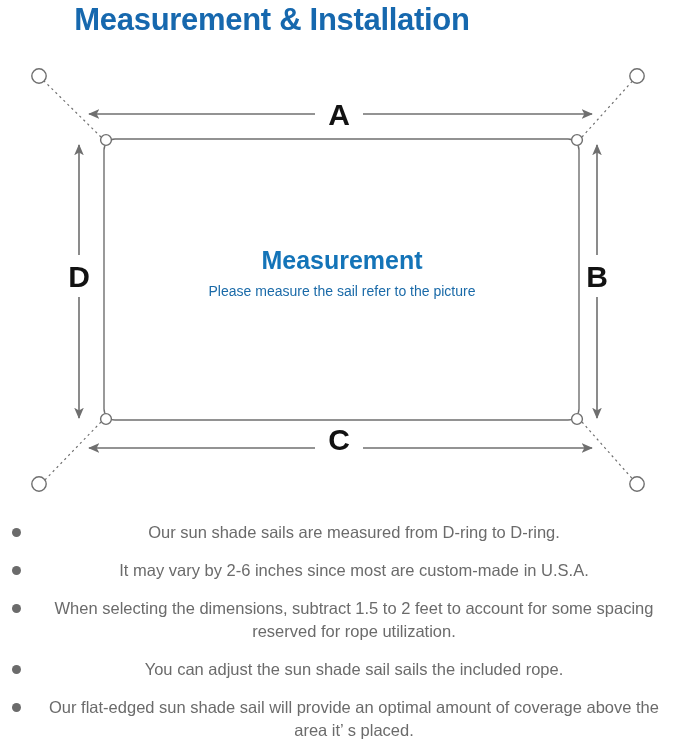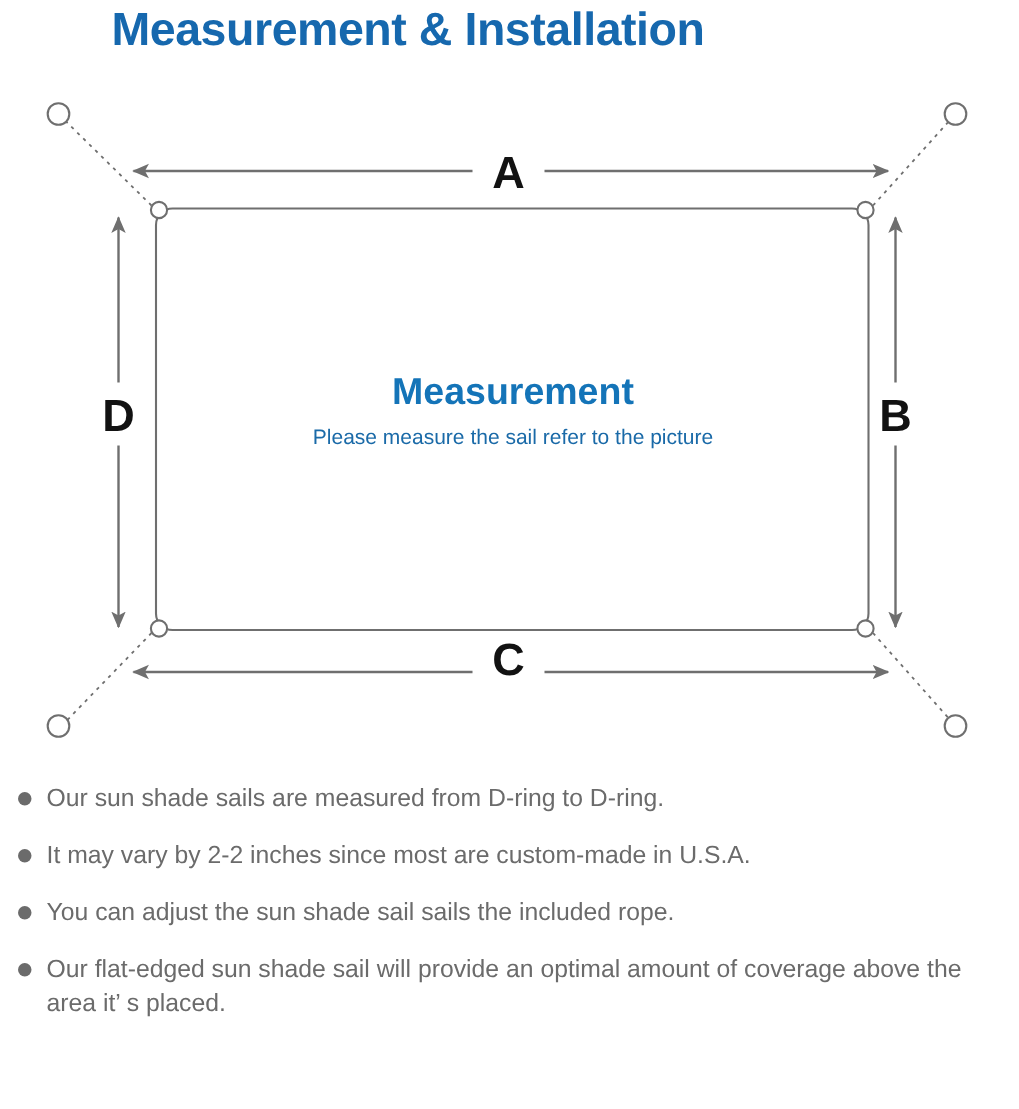--- a/index.html
+++ b/index.html
@@ -74,20 +74,21 @@
     width: 679px;
   }
   .note-item {
     position: relative;
     padding-left: 31px;
     padding-right: 2px;
     margin-bottom: 15px;
     font-size: 16.5px;
     line-height: 23px;
     color: #6b6b6b;
+    text-align: center;
   }
   .note-item:last-child { margin-bottom: 0; }
   .note-bullet {
     position: absolute;
     left: 12px;
     top: 7px;
     width: 9px;
     height: 9px;
     border-radius: 50%;
     background: #6b6b6b;
@@ -156,23 +157,27 @@
 
 <div class="notes">
 
   <div class="note-item">
     <span class="note-bullet"></span>
     <span class="note-text">Our sun shade sails are measured from D-ring to D-ring.</span>
   </div>
 
   <div class="note-item">
     <span class="note-bullet"></span>
-    <span class="note-text">It may vary by 2-2 inches since most are custom-made in U.S.A.</span>
+    <span class="note-text">It may vary by 2-6 inches since most are custom-made in U.S.A.</span>
   </div>
 
+  <div class="note-item">
+    <span class="note-bullet"></span>
+    <span class="note-text">When selecting the dimensions, subtract 1.5 to 2 feet to account for some spacing reserved for rope utilization.</span>
+  </div>
 
   <div class="note-item">
     <span class="note-bullet"></span>
     <span class="note-text">You can adjust the sun shade sail sails the included rope.</span>
   </div>
 
   <div class="note-item">
     <span class="note-bullet"></span>
     <span class="note-text">Our flat-edged sun shade sail will provide an optimal amount of coverage above the area it’ s placed.</span>
   </div>

